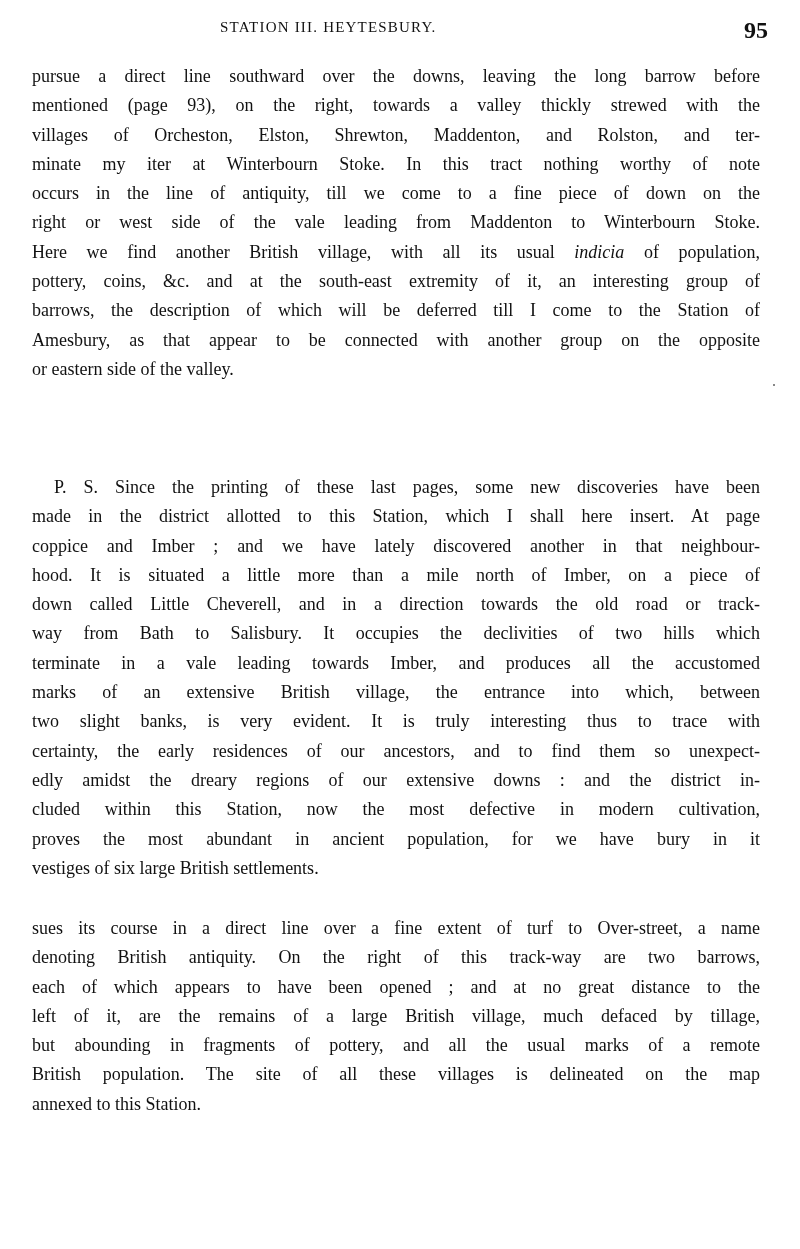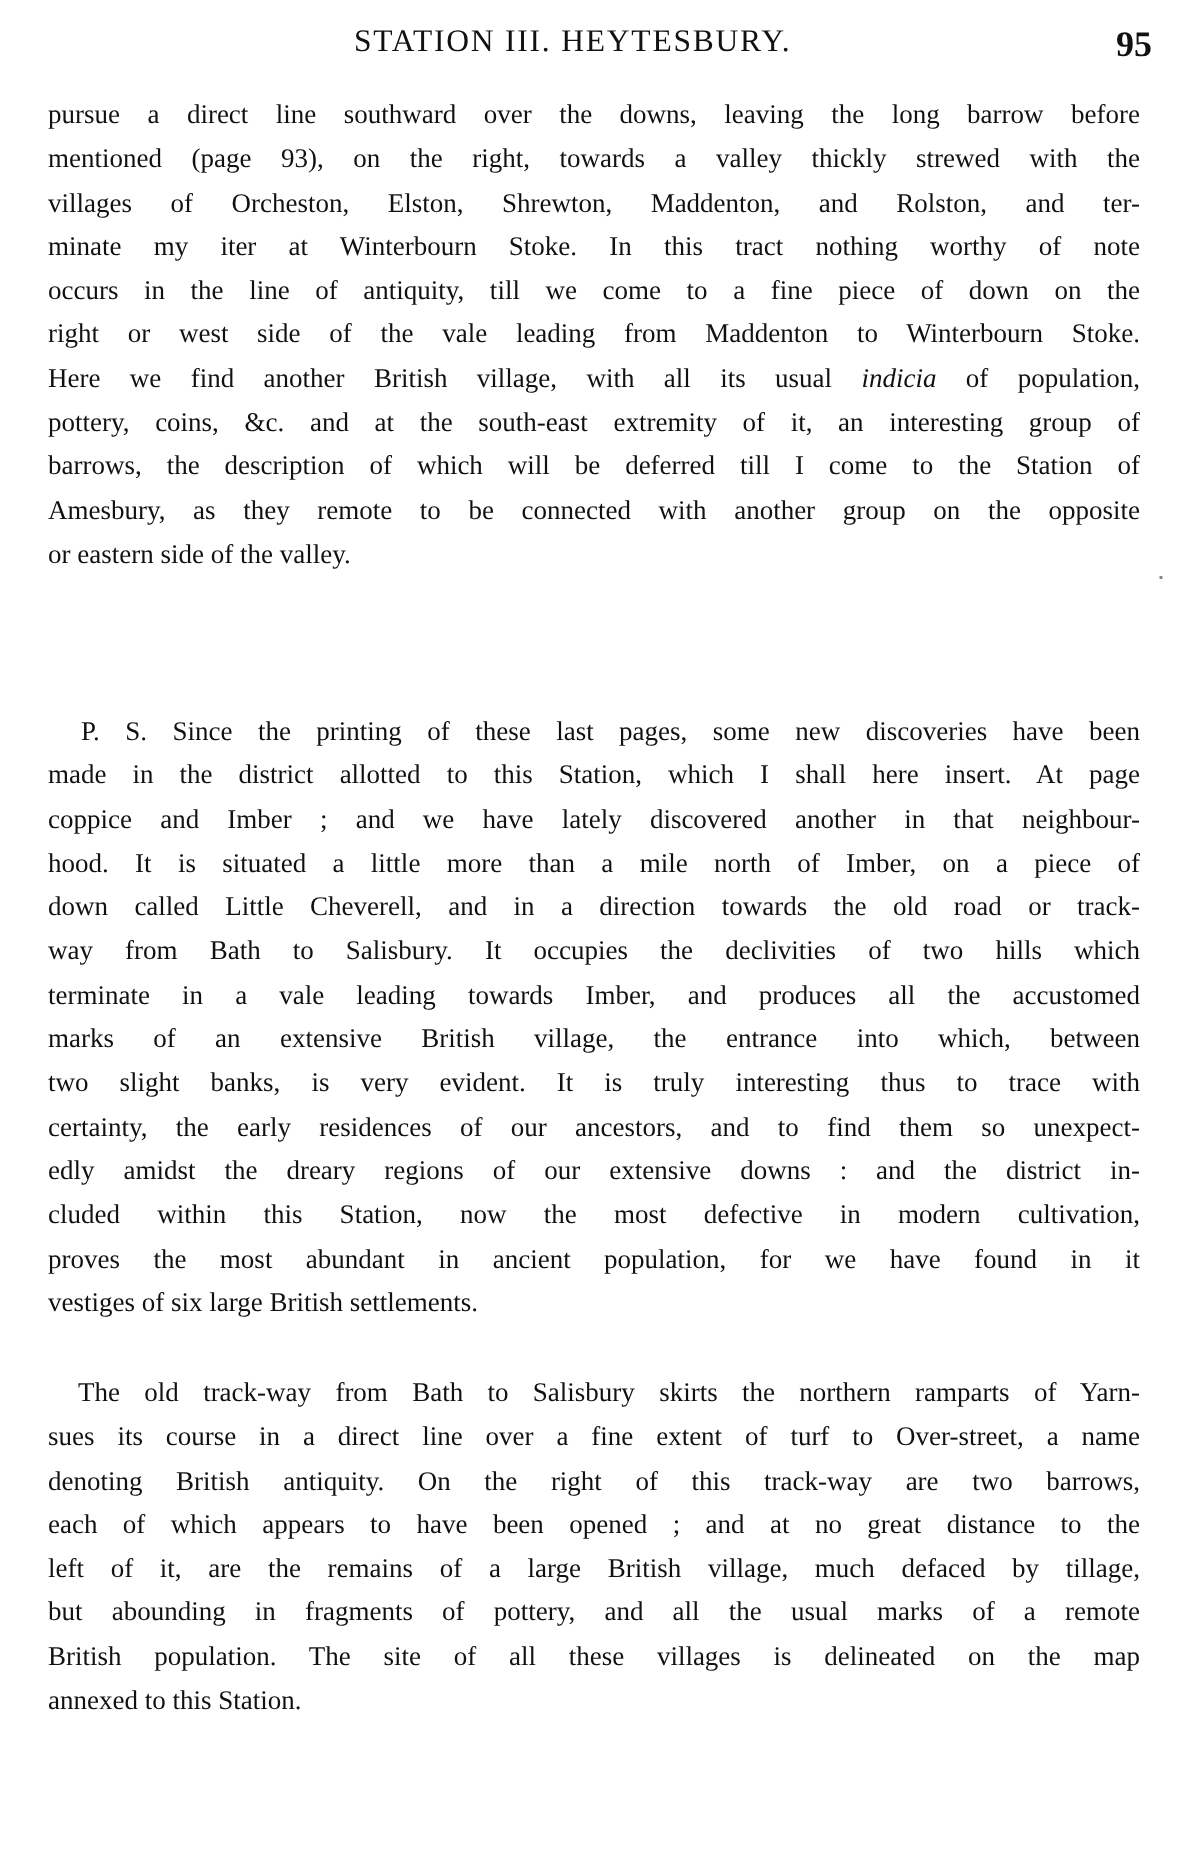--- a/index.html
+++ b/index.html
@@ -17,23 +17,23 @@
     }
     .running-head {
       position: absolute;
       top: 12px;
       left: 0;
       width: 800px;
       height: 30px;
     }
     .running-title {
       position: absolute;
-      left: 236px;
+      left: 220px;
       top: 0;
-      font-size: 21px;
+      font-size: 15px;
       letter-spacing: 1.2px;
       line-height: 30px;
       white-space: nowrap;
     }
     .page-number {
       position: absolute;
       left: 744px;
       top: 3px;
       font-size: 24px;
       font-weight: bold;
@@ -99,45 +99,44 @@
 <div class="text-block" id="para1">
   <span class="line">pursue a direct line southward over the downs, leaving the long barrow before</span>
   <span class="line">mentioned (page 93), on the right, towards a valley thickly strewed with the</span>
   <span class="line">villages of Orcheston, Elston, Shrewton, Maddenton, and Rolston, and ter-</span>
   <span class="line">minate my iter at Winterbourn Stoke.  In this tract nothing worthy of note</span>
   <span class="line">occurs in the line of antiquity, till we come to a fine piece of down on the</span>
   <span class="line">right or west side of the vale leading from Maddenton to Winterbourn Stoke.</span>
   <span class="line"><span>Here we find another British village, with all its usual </span><i>indicia</i><span> of population,</span></span>
   <span class="line">pottery, coins, &amp;c. and at the south-east extremity of it, an interesting group of</span>
   <span class="line">barrows, the description of which will be deferred till I come to the Station of</span>
-  <span class="line">Amesbury, as they remote to be connected with another group on the opposite</span>
+  <span class="line">Amesbury, as that appear to be connected with another group on the opposite</span>
   <span class="line last">or eastern side of the valley.</span>
 </div>
 
 <div class="speck"></div>
 
 <div class="text-block" id="para2">
   <span class="line indent">P. S. Since the printing of these last pages, some new discoveries have been</span>
   <span class="line">made in the district allotted to this Station, which I shall here insert.  At page</span>
   <span class="line">coppice and Imber ;  and we have lately discovered another in that neighbour-</span>
   <span class="line">hood.  It is situated a little more than a mile north of Imber, on a piece of</span>
   <span class="line">down called Little Cheverell, and in a direction towards the old road or track-</span>
   <span class="line">way from Bath to Salisbury.  It occupies the declivities of two hills which</span>
   <span class="line">terminate in a vale leading towards Imber, and produces all the accustomed</span>
   <span class="line">marks of an extensive British village, the entrance into which, between</span>
   <span class="line">two slight banks, is very evident.  It is truly interesting thus to trace with</span>
   <span class="line">certainty, the early residences of our ancestors, and to find them so unexpect-</span>
   <span class="line">edly amidst the dreary regions of our extensive downs : and the district in-</span>
   <span class="line">cluded within this Station, now the most defective in modern cultivation,</span>
-  <span class="line">proves the most abundant in ancient population, for we have found in it</span>
+  <span class="line">proves the most abundant in ancient population, for we have bury in it</span>
   <span class="line last">vestiges of six large British settlements.</span>
 </div>
 
 <div class="text-block" id="para3">
-  <span class="line indent-small">The old track-way from Bath to Salisbury skirts the northern ramparts of Yarn-</span>
   <span class="line">sues its course in a direct line over a fine extent of turf to Over-street, a name</span>
   <span class="line">denoting British antiquity.  On the right of this track-way are two barrows,</span>
   <span class="line">each of which appears to have been opened ;  and at no great distance to the</span>
   <span class="line">left of it, are the remains of a large British village, much defaced by tillage,</span>
   <span class="line">but abounding in fragments of pottery, and all the usual marks of a remote</span>
   <span class="line">British population.  The site of all these villages is delineated on the map</span>
   <span class="line last">annexed to this Station.</span>
 </div>
 
 <div class="signature"><span>B B</span><sup>*</sup></div>

